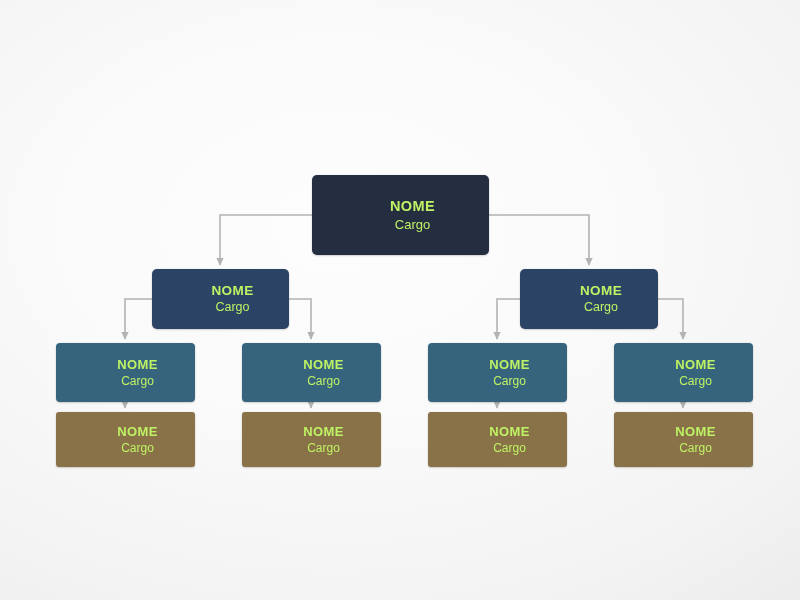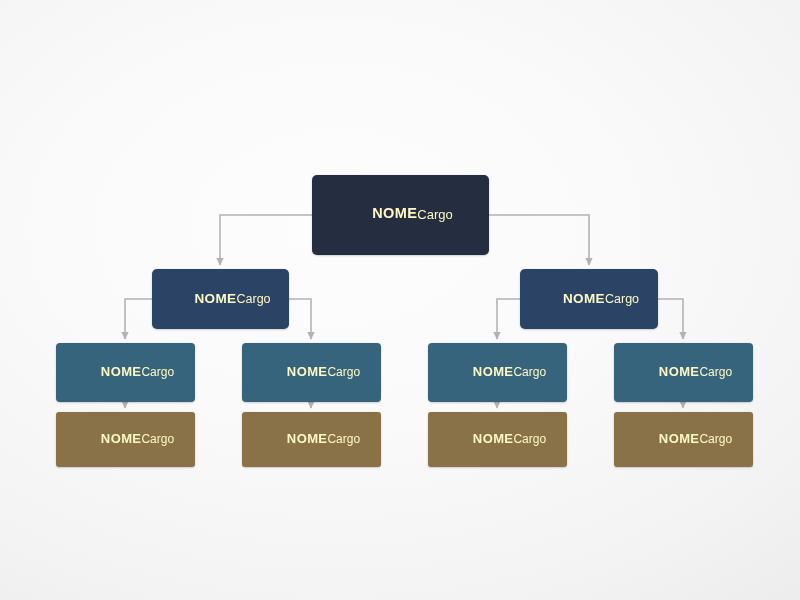--- a/index.html
+++ b/index.html
@@ -21,23 +21,24 @@
   #wires {
     position: absolute;
     left: 0; top: 0;
     width: 800px; height: 600px;
     pointer-events: none;
   }
   .node {
     position: absolute;
     box-sizing: border-box;
     display: flex;
+    flex-direction: column;
     align-items: center;
     justify-content: center;
-    color: #fef9c3;
+    color: #bef264;
     text-align: center;
     line-height: 1.18;
     box-shadow: 0 1px 2px rgba(0,0,0,0.16), 0 0 0 0.5px rgba(0,0,0,0.04);
     padding-left: 24px;
   }
   .node .nm {
     font-weight: bold;
     letter-spacing: 0.4px;
   }
   .node .cg {

